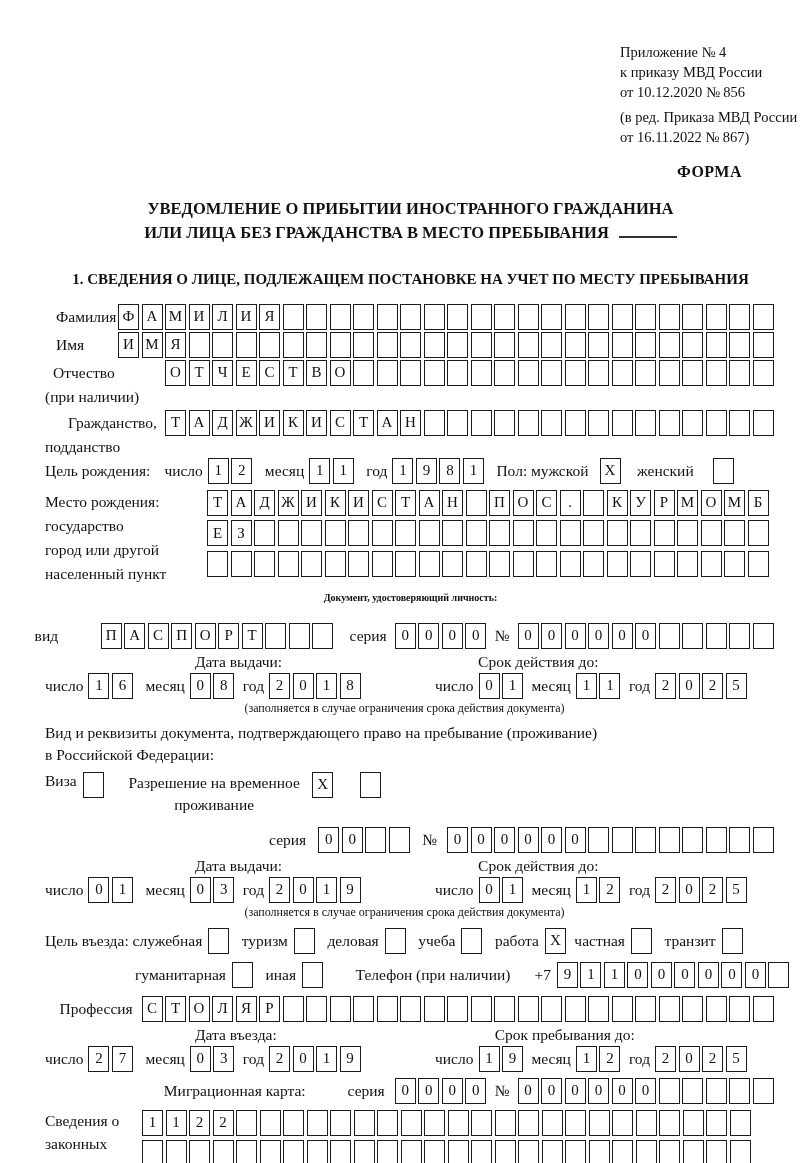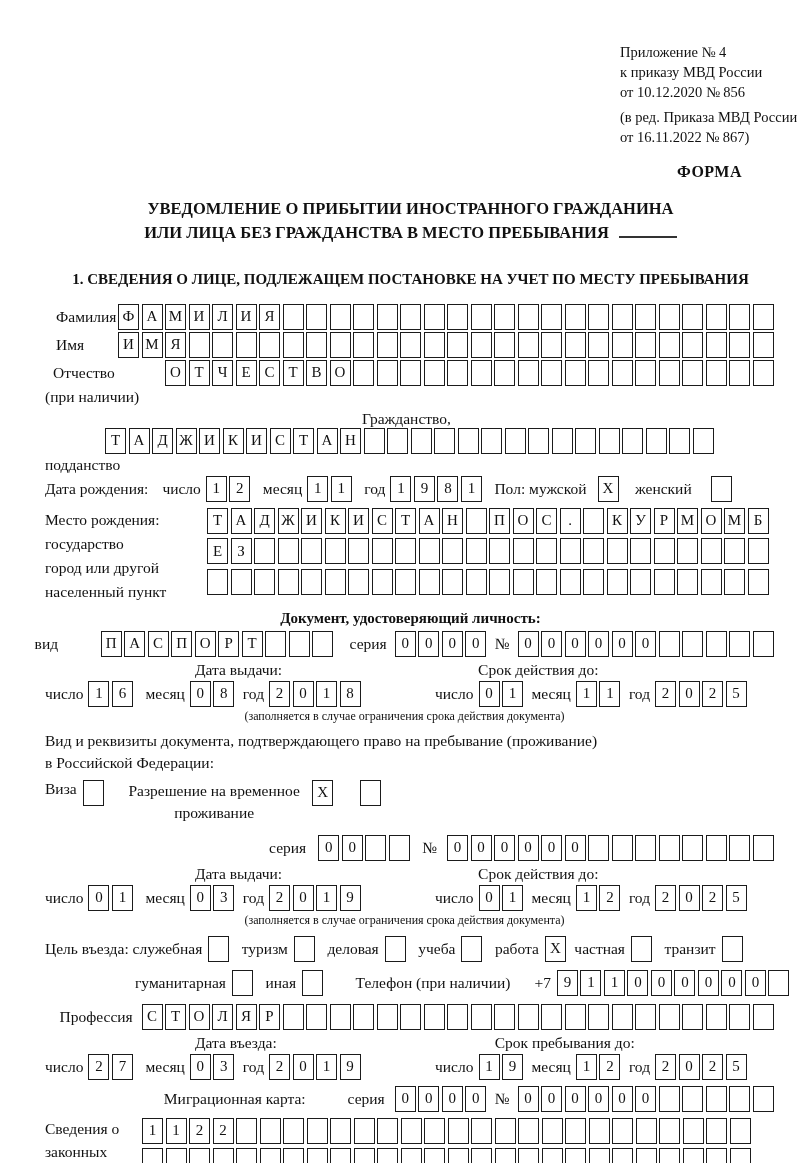--- a/index.html
+++ b/index.html
@@ -19,22 +19,22 @@
   .row { display:flex; align-items:center; margin-bottom:2px;justify-content:flex-end; }
   .lbl { font-size:15.5px; flex:none; }
   .lblcol { font-size:15.5px; flex:none; line-height:1.55; }
   .boxes { display:flex; flex:none; }
   .box {
     display:inline-flex; width:21px; height:26px; border:1.5px solid #1b1b1b;
     align-items:center; justify-content:center; font-size:15px; margin-right:2.5px;
     flex:none; background:#fff; line-height:1;
   }
   .w60 { width:62px; } .w110 { width:112px; } .w95 { width:97px; } .w160 { width:162px; } .w80 { width:82px; } .w65 { width:66px; }
-  .mt4 { margin-top:4px;flex-direction:column; } .mt6 { margin-top:6px; } .mt8 { margin-top:8px; }
-  .center-h { text-align:center; font-weight:bold; font-size:15px; margin:6px 0 4px 0; }
+  .mt4 { margin-top:4px; } .mt6 { margin-top:6px; } .mt8 { margin-top:8px; }
+  .center-h { text-align:center; font-weight:bold; font-size:10px; margin:6px 0 20px 0; }
   .date-heads { display:flex; font-size:15.5px; margin-top:4px; }
   .date-row { display:flex; align-items:center; margin-top:2px; }
   .date-row .lbl { margin-right:5px; }
   .fine { font-size:12px; text-align:center; padding-right:12px; margin:2px 0 8px 0; }
   .plain { font-size:15.5px; margin-top:4px; }
   .cb-row { display:flex; align-items:flex-start; margin-top:8px; }
   .cb-item { display:flex; align-items:flex-start; }
   .cb-item .txt { font-size:15.5px; }
   .cb-item .txt.c { text-align:center; line-height:1.45; }
   .gap6 { margin-left:6px; } .gap10 { margin-left:10px; } .gap14 { margin-left:14px; } .gap20 { margin-left:20px; }
@@ -193,21 +193,21 @@
         <span class="box"></span>
         <span class="box"></span>
         <span class="box"></span>
         <span class="box"></span>
         <span class="box"></span>
       </span>
   </div>
   <div class="plain" style="margin-top:0;">подданство</div>
 
   <div class="date-row mt6">
-    <span class="lbl" style="margin-right:14px;">Дата рождения:</span>
+    <span class="lbl" style="margin-right:14px;">Цель рождения:</span>
     <span class="lbl">число</span>
     <span class="boxes">
         <span class="box">1</span>
         <span class="box">2</span>
       </span>
     <span class="lbl gap10">месяц</span>
     <span class="boxes">
         <span class="box">1</span>
         <span class="box">1</span>
       </span>

